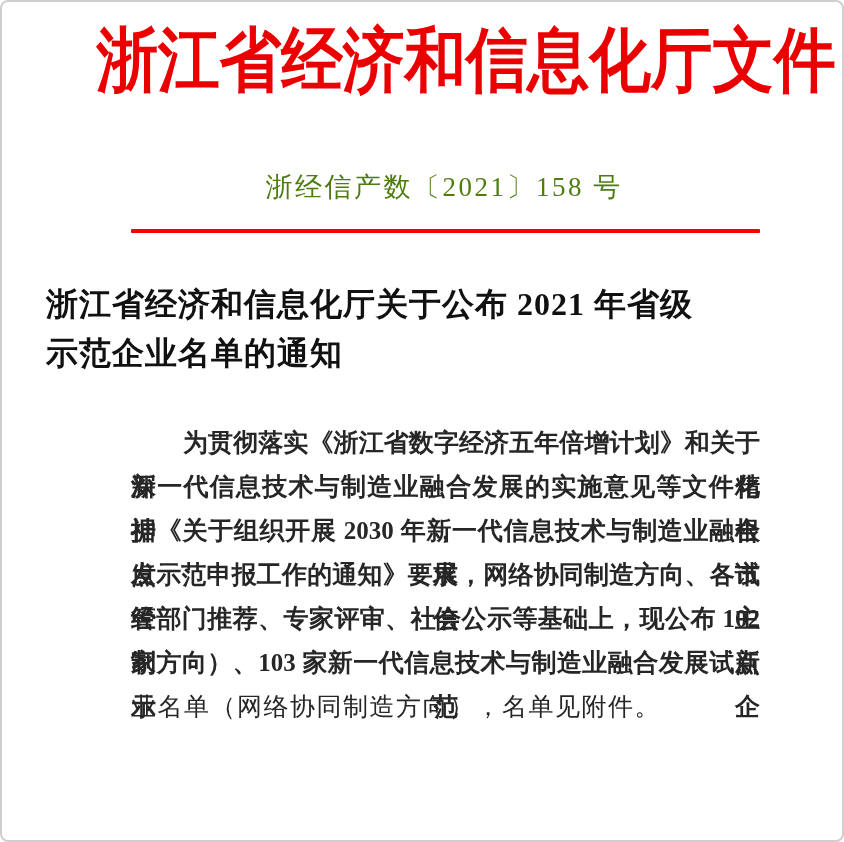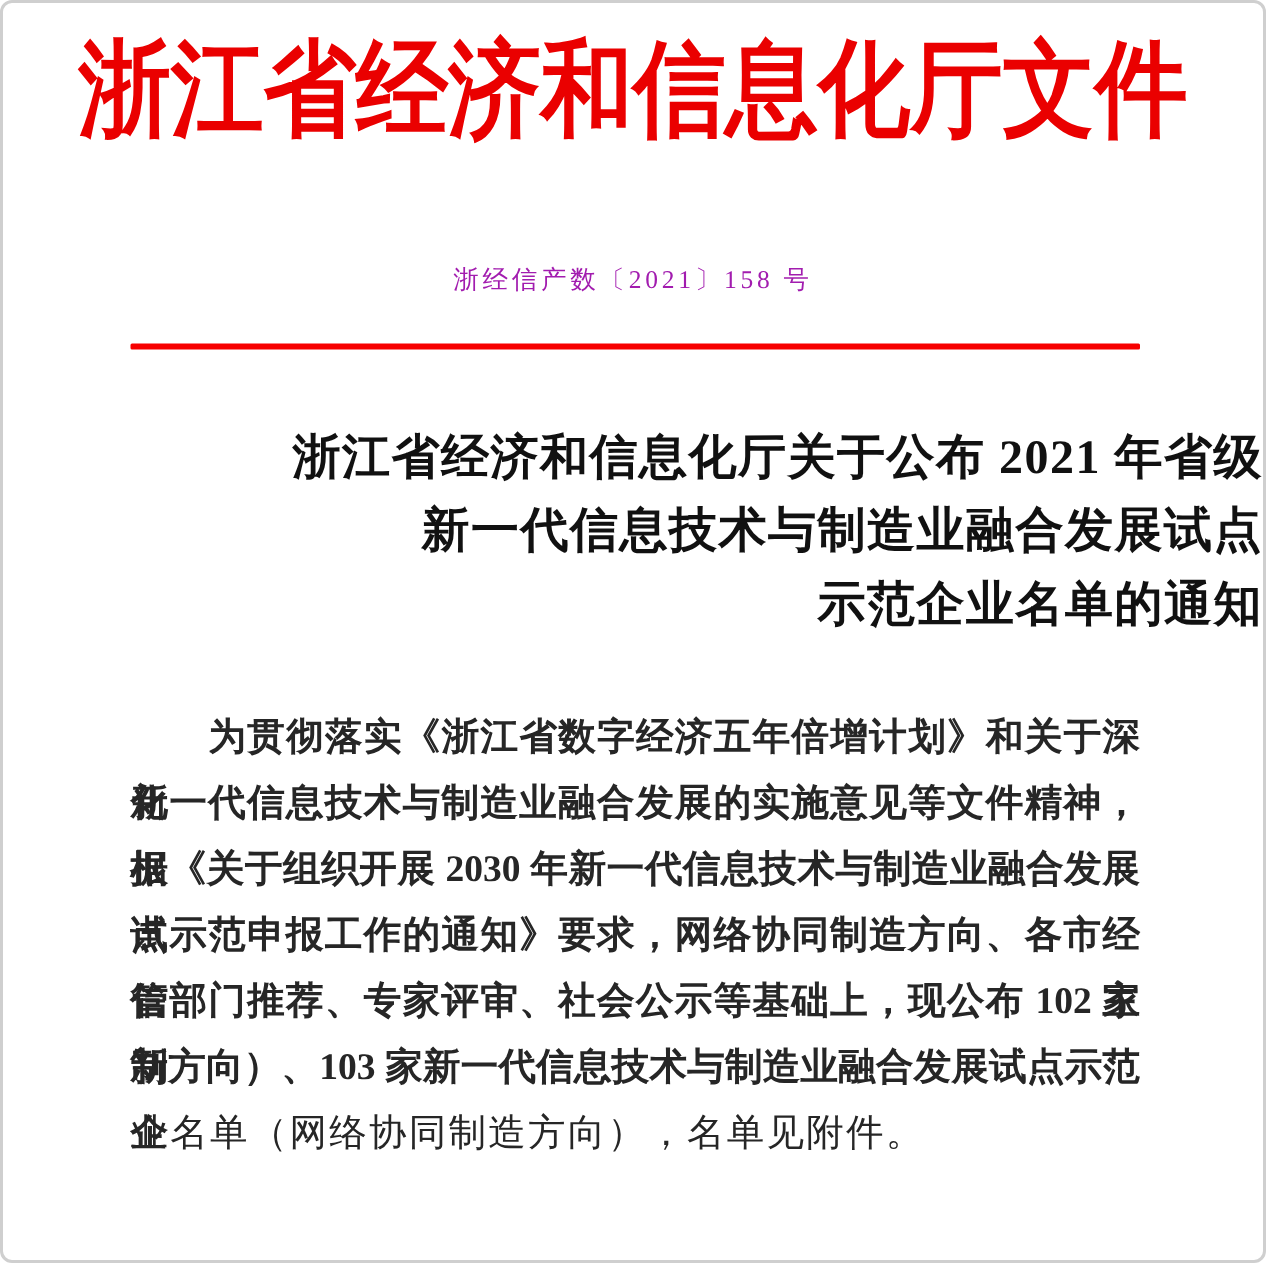--- a/index.html
+++ b/index.html
@@ -7,20 +7,21 @@
   body { font-family: "Liberation Serif", "DejaVu Serif", serif; }
 
   .page {
     position: relative;
     width: 844px;
     height: 842px;
     background: #ffffff;
     border: 2px solid #cfcfcf;
     border-radius: 8px;
     overflow: hidden;
+    padding-left: 44px;
   }
 
   
   .agency-header {
     margin-top: 18px;
     text-align: center;
     line-height: 82px;
     white-space: nowrap;
   }
   .agency-header .agency-text {
@@ -30,38 +31,38 @@
     color: #ea0000;
     letter-spacing: 0px;
     transform: scale(0.88, 1.0);
     transform-origin: center center;
   }
 
   
   .doc-number {
     margin-top: 54px;
     text-align: center;
-    font-size: 17px;
-    color: #a21caf;
+    font-size: 27px;
+    color: #4d7c0f;
     letter-spacing: 2.5px;
     line-height: 26px;
   }
 
   
   .red-divider {
     height: 4px;
     background: #f70000;
     margin: 29px 82px 0 85px;
     border-radius: 1px;
   }
 
   
   .doc-title {
     margin-top: 47px;
-    text-align: right;
+    text-align: left;
     color: #111111;
   }
   .doc-title .title-line {
     font-size: 32px;
     font-weight: bold;
     line-height: 49px;
     letter-spacing: 1px;
   }
 
   
@@ -95,21 +96,20 @@
   <div class="agency-header">
     <span class="agency-text">浙江省经济和信息化厅文件</span>
   </div>
 
   <div class="doc-number">浙经信产数〔2021〕158 号</div>
 
   <div class="red-divider"></div>
 
   <div class="doc-title">
     <div class="title-line">浙江省经济和信息化厅关于公布 2021 年省级</div>
-    <div class="title-line">新一代信息技术与制造业融合发展试点</div>
     <div class="title-line">示范企业名单的通知</div>
   </div>
 
   <div class="doc-body">
     <div class="body-line just indent">为贯彻落实《浙江省数字经济五年倍增计划》和关于深化</div>
     <div class="body-line just">新一代信息技术与制造业融合发展的实施意见等文件精神，根</div>
     <div class="body-line just">据《关于组织开展 2030 年新一代信息技术与制造业融合发展试</div>
     <div class="body-line just">点示范申报工作的通知》要求，网络协同制造方向、各市经信主</div>
     <div class="body-line just">管部门推荐、专家评审、社会公示等基础上，现公布 102 家新</div>
     <div class="body-line just">制方向）、103 家新一代信息技术与制造业融合发展试点示范企</div>

